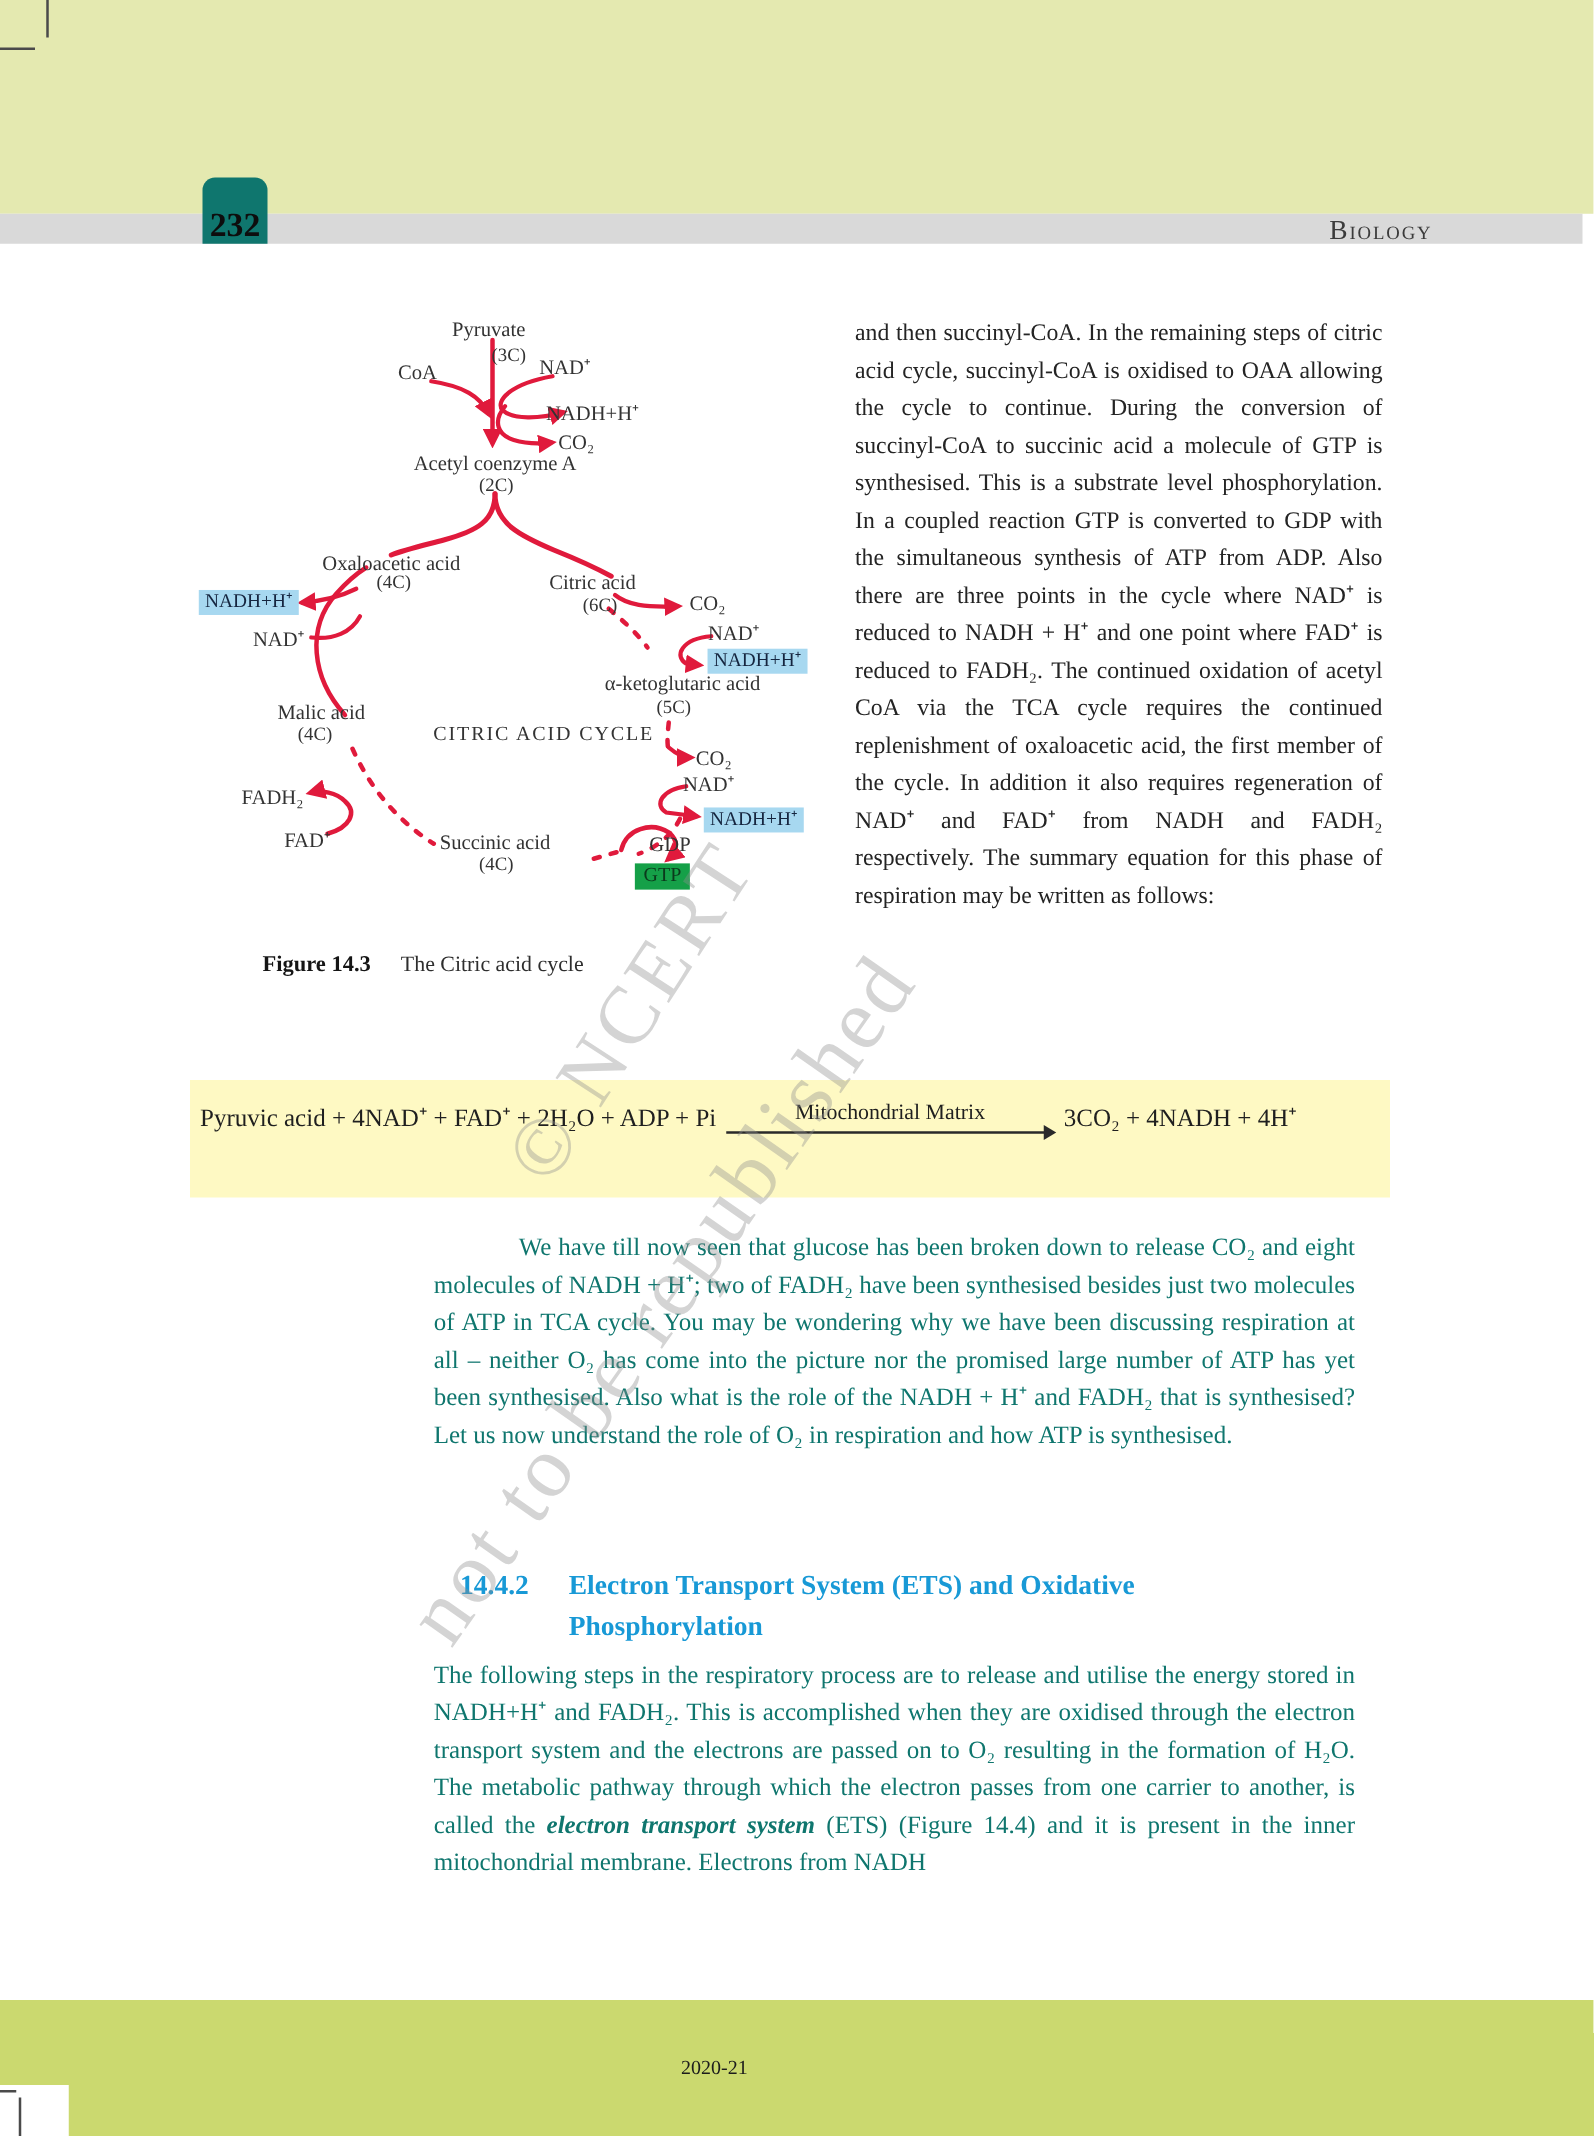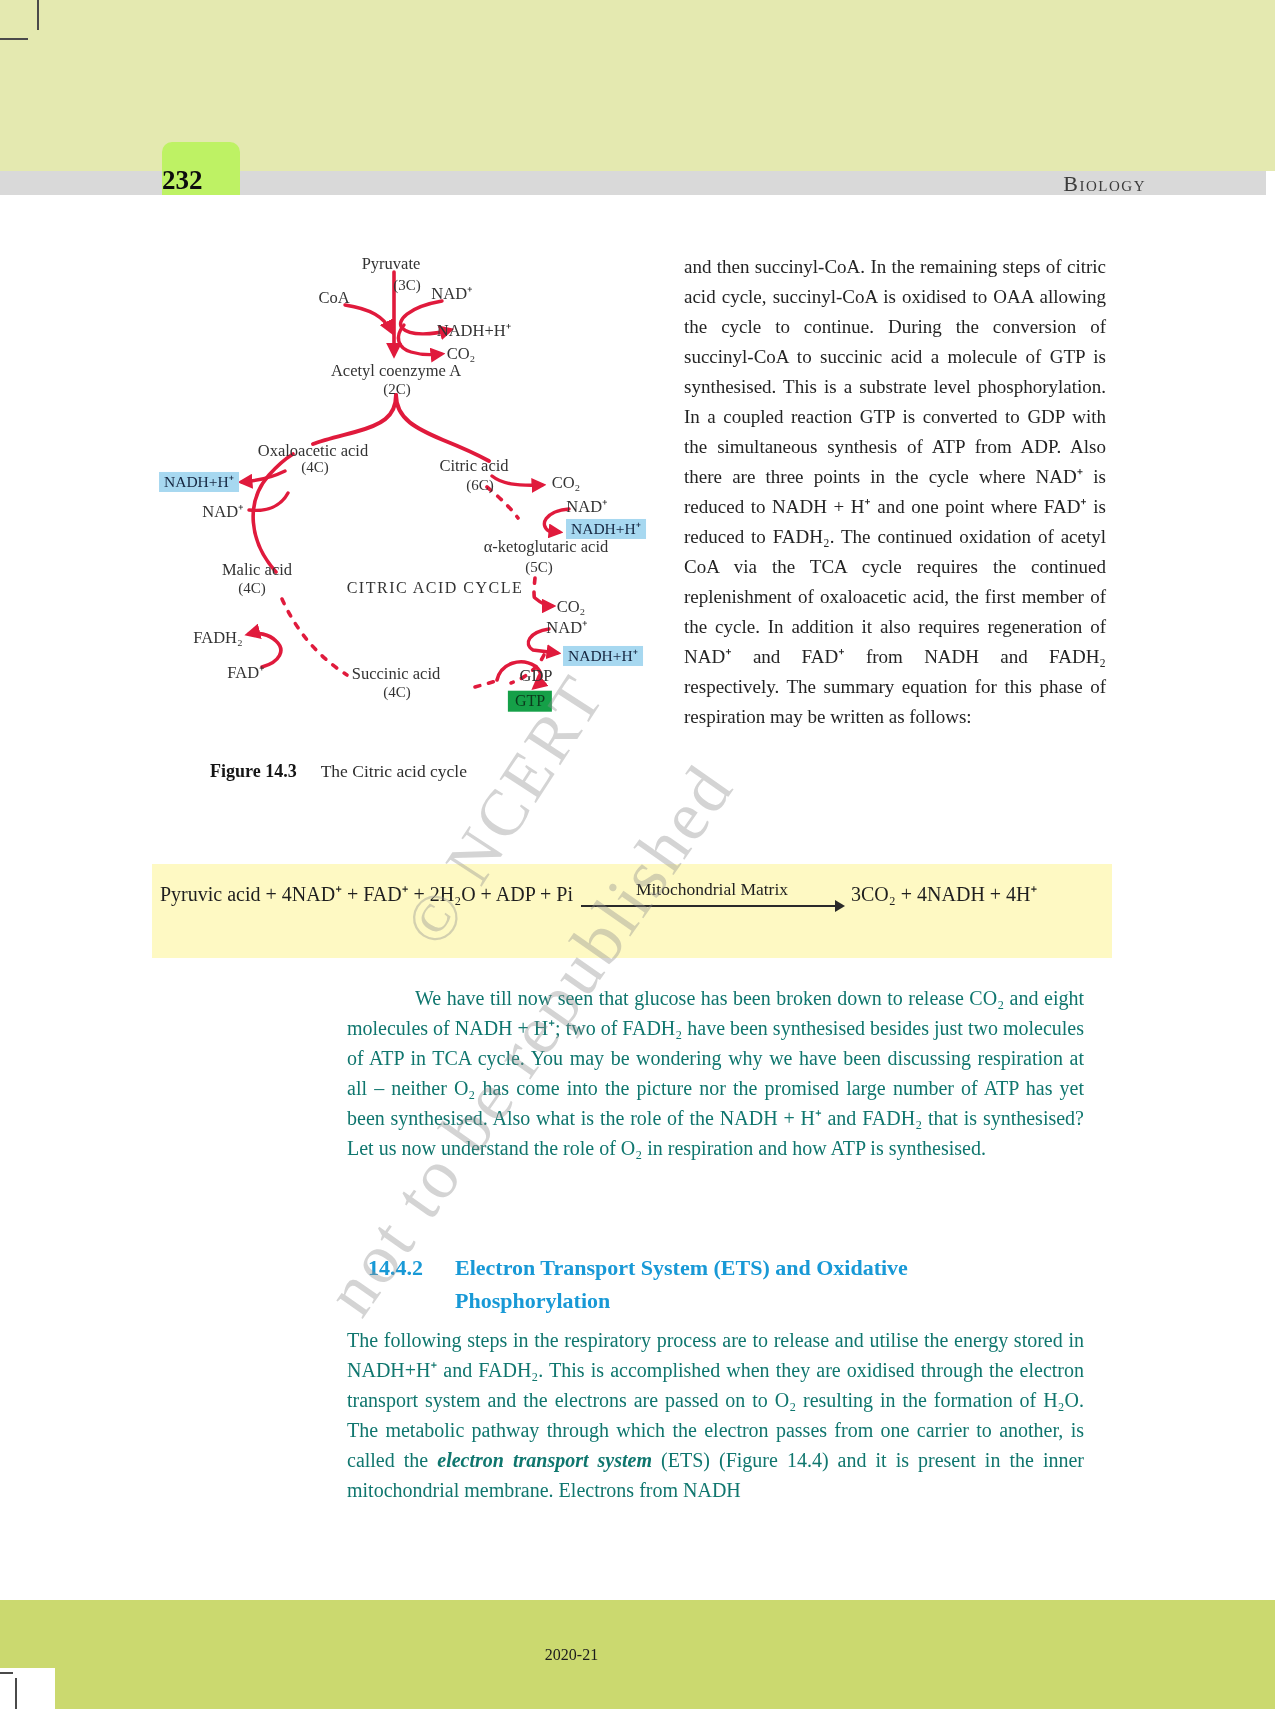--- a/index.html
+++ b/index.html
@@ -8,22 +8,22 @@
     font-family:"Liberation Serif", serif; color:#262626; overflow:hidden;
   }
   
   .band-top { position:absolute; left:0; top:0; width:1275px; height:171px; background:#E4E9B0; }
   .band-gray { position:absolute; left:0; top:171px; width:1266px; height:24px; background:#D9D9D9; }
   .band-bottom { position:absolute; left:0; top:1600px; width:1275px; height:109px; background:#CBD96F; }
   .crop { position:absolute; background:#4a4a4a; }
   .bl-notch { position:absolute; left:0; top:1668px; width:55px; height:41px; background:#fff; }
   
   .page-num-tab {
-    position:absolute; left:162px; top:142px; width:78px; height:53px;
-    background:#bef264; border-radius:10px 10px 0 0; display:flex; align-items:flex-end; 
+    position:absolute; left:162px; top:142px; width:52px; height:53px;
+    background:#0f766e; border-radius:10px 10px 0 0; display:flex; align-items:flex-end; justify-content:center;
   }
   .page-num-tab span { font-size:27px; font-weight:bold; color:#0d0d0d; line-height:1; padding-bottom:1px; }
   .running-title {
     position:absolute; right:129px; top:172px; height:23px; line-height:23px;
     font-variant:small-caps; font-size:22px; letter-spacing:1.5px; color:#3b3b3b;
   }
   
   .diagram { position:absolute; left:145px; top:228px; width:515px; height:505px; }
   .diagram svg { position:absolute; left:0; top:0; }
   .dl { position:absolute; transform:translate(-50%,-50%); font-size:16.5px; color:#333; white-space:nowrap; line-height:1.1; }

